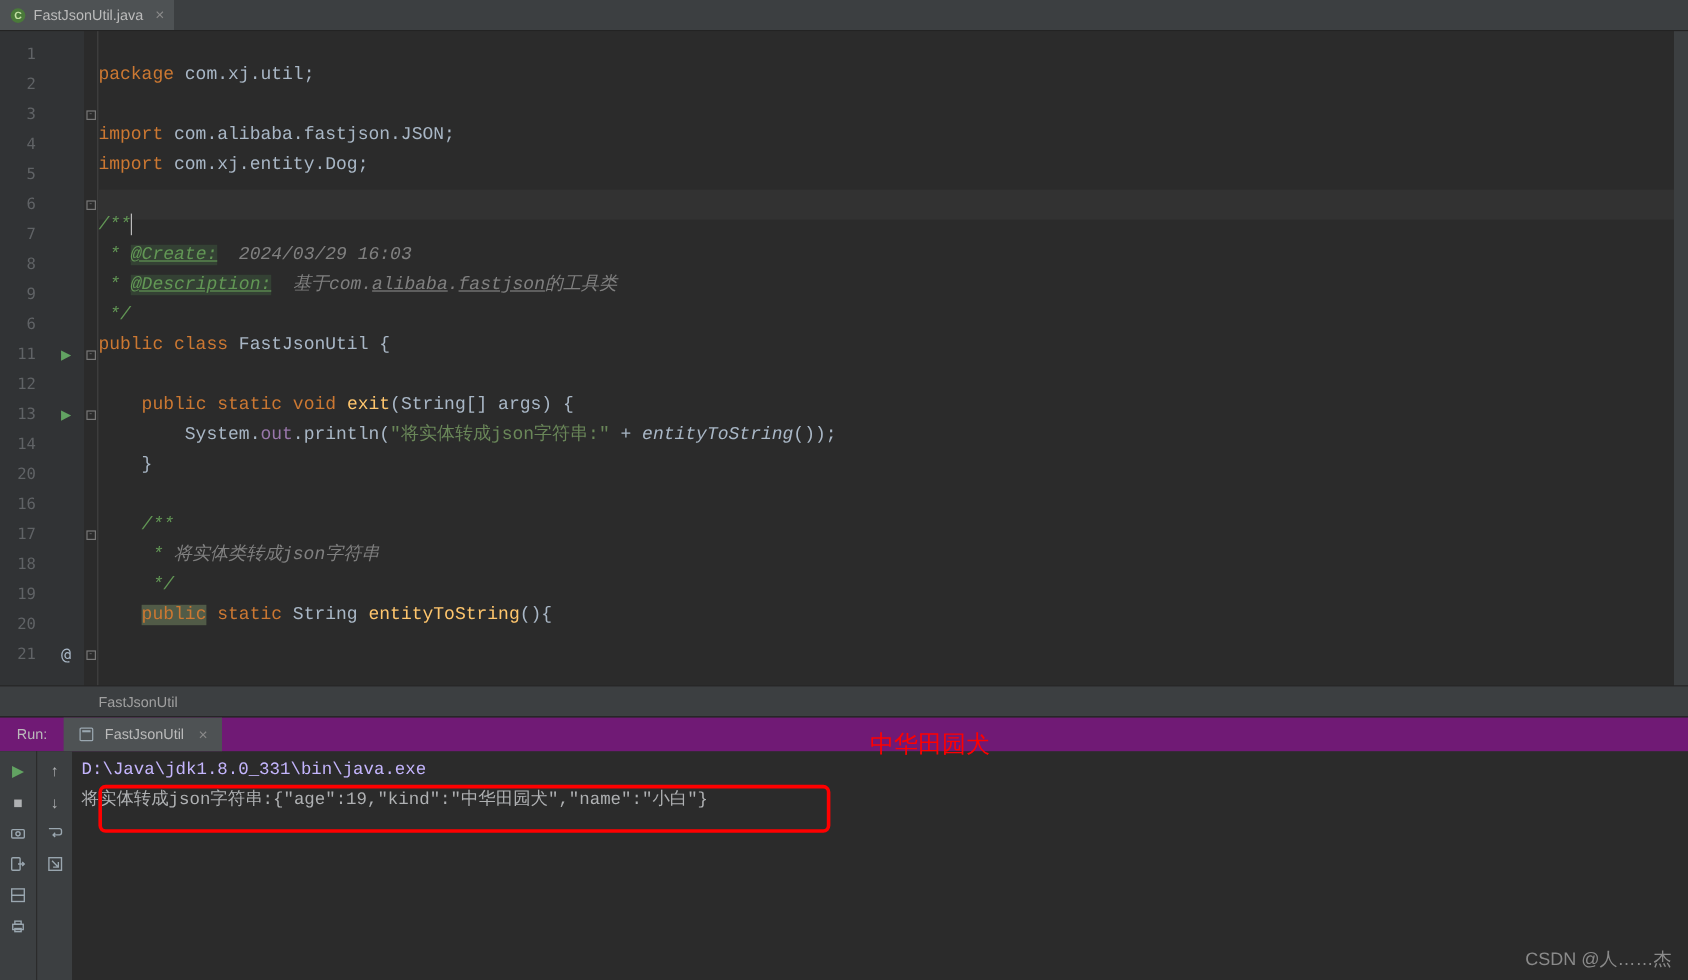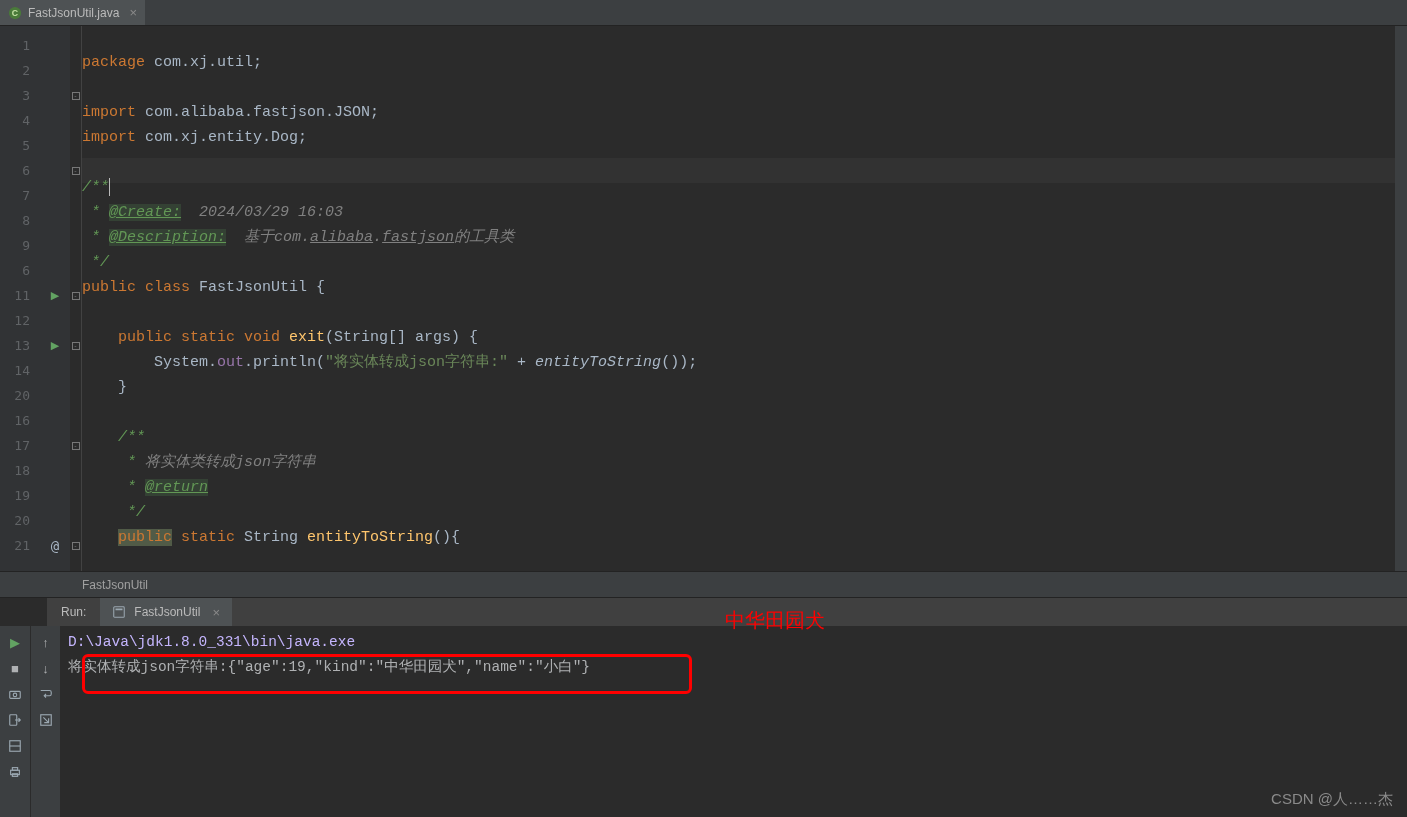--- a/index.html
+++ b/index.html
@@ -107,26 +107,25 @@
 }
 .run-panel {
   position:absolute;
   top:597px; left:0;
   width:100%; height:220px;
   background:#2b2b2b;
   border-top:1px solid #232323;
 }
 .run-header {
   height:28px;
-  background:#404040;
+  background:#701a75;
   display:flex;
   align-items:center;
   font-size:12px;
   color:#bbbbbb;
-  margin-left:47px;
 }
 .run-label { padding: 0 14px; }
 .run-tab {
   height:100%; padding: 0 12px;
   background:#4e5254;
   display:flex; align-items:center; gap:8px;
 }
 .run-tab svg { width:14px; height:14px; }
 .run-body { display:flex; height:192px; }
 .run-tools {
@@ -272,21 +271,20 @@
     <div class="line"><span class="doc-c"> * </span><span class="doctag">@Description:</span><span>  </span><span class="doc-txt">基于</span><span class="doc-txt">com.</span><span class="doc-link">alibaba</span><span class="doc-txt">.</span><span class="doc-link">fastjson</span><span class="doc-txt">的工具类</span></div>
     <div class="line"><span class="doc-c"> */</span></div>
     <div class="line"><span class="kw">public </span><span class="kw">class </span><span class="classname">FastJsonUtil </span><span>{</span></div>
     <div class="line"></div>
     <div class="line"><span>    </span><span class="kw">public </span><span class="kw">static </span><span class="kw">void </span><span class="method">exit</span><span>(String[] args) {</span></div>
     <div class="line"><span>        </span><span>System.</span><span class="field">out</span><span>.println(</span><span class="str">"将实体转成json字符串:"</span><span> + </span><span class="ital">entityToString</span><span>());</span></div>
     <div class="line"><span>    }</span></div>
     <div class="line"></div>
     <div class="line"><span>    </span><span class="doc-c">/**</span></div>
     <div class="line"><span class="doc-c">     * </span><span class="doc-txt">将实体类转成json字符串</span></div>
-    <div class="line"><span class="doc-c">     * </span><span class="doctag">@return</span></div>
     <div class="line"><span class="doc-c">     </span><span class="doc-c">*/</span></div>
     <div class="line"><span>    </span><span class="kw hilite">public</span><span class="kw"> static </span><span>String </span><span class="method">entityToString</span><span>(){</span></div>
   </div>
 </div>
 
 <div class="rscroll"></div>
 
 <div class="crumb">
   <span>FastJsonUtil</span>
 </div>

